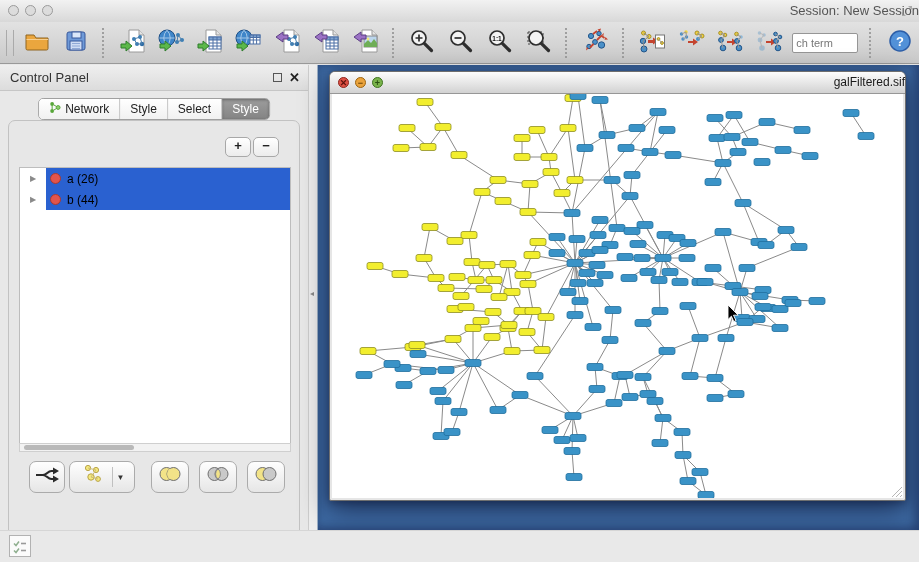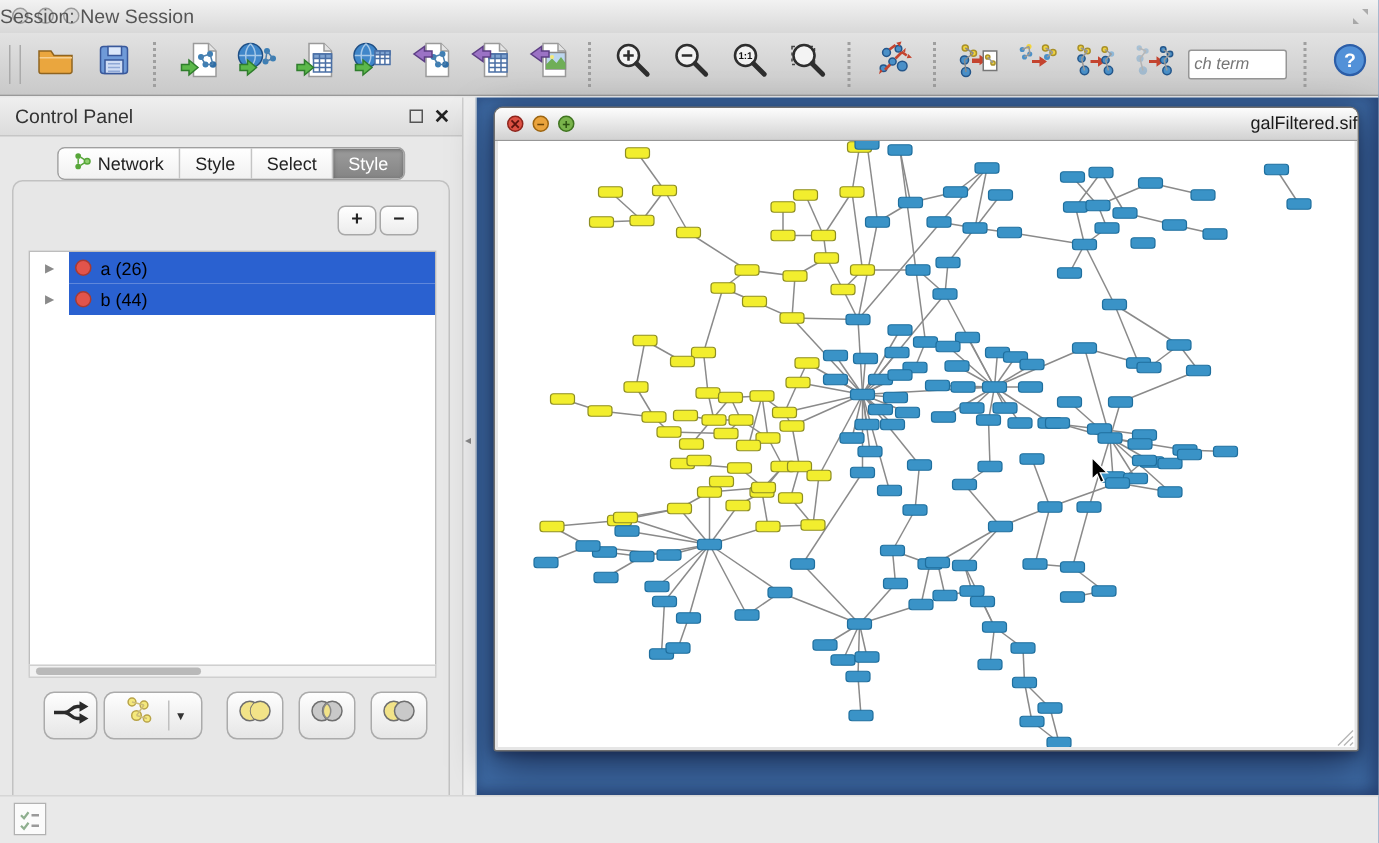--- a/index.html
+++ b/index.html
@@ -4,32 +4,32 @@
 <style>
   html,body{margin:0;padding:0}
   body{width:919px;height:562px;position:relative;overflow:hidden;
        font-family:"Liberation Sans",sans-serif;background:#e8e8e8;
        -webkit-font-smoothing:antialiased}
   
   .titlebar{position:absolute;top:0;left:0;width:919px;height:22px;
     background:linear-gradient(#f2f2f2,#d8d8d8);border-bottom:1px solid #a8a8a8;}
   .traffic{position:absolute;top:5px;left:8px;display:flex;gap:6px}
   .tl-dot{width:11px;height:11px;border-radius:50%;background:#dcdcdc;border:1px solid #9b9b9b;box-sizing:border-box}
-  .win-title{position:absolute;top:3px;left:0;right:0;text-align:left;font-size:13px;color:#555}
+  .win-title{position:absolute;top:3px;left:0;right:0;text-align:right;font-size:13px;color:#555}
   .fs-widget{position:absolute;right:5px;top:4px;width:14px;height:14px;opacity:.65}
   
   .toolbar{position:absolute;top:22px;left:0;width:919px;height:42px;
     background:linear-gradient(#e2e2e2,#c9c9c9);border-bottom:1px solid #999;
     display:flex;align-items:center;padding-left:4px;box-sizing:border-box}
   .tb-handle{width:6px;height:26px;border-left:1px solid #aaa;border-right:1px solid #aaa;margin:0 4px 0 2px}
   .tb-btn{width:40px;height:36px;display:flex;align-items:center;justify-content:center;border-radius:4px}
   .tb-sep{width:2px;height:30px;border-left:2px dotted #9f9f9f;margin:0 7px}
   .tb-search{margin:0 4px}
   .tb-search input{width:58px;height:18px;border:1px solid #969696;border-radius:2px;
-     font-family:"Liberation Sans",sans-serif;font-style:italic;font-size:11px;color:#777;padding:0 3px;background:#fff}
+     font-family:"Liberation Sans",sans-serif;font-size:11px;color:#777;padding:0 3px;background:#fff}
   
   .main{position:absolute;top:65px;left:0;width:733px;height:465px}
   
   .cpanel{position:absolute;left:0;top:0;width:308px;height:465px;background:#e8e8e8}
   .cp-header{position:absolute;top:0;left:0;right:0;height:26px;background:linear-gradient(#efefef,#dcdcdc);
      border-bottom:1px solid #c6c6c6;line-height:26px;font-size:13px;color:#333;padding-left:10px;box-sizing:border-box}
   .cp-float{position:absolute;right:26px;top:8px;width:9px;height:9px;border:1.5px solid #555;box-sizing:border-box}
   .cp-close{position:absolute;right:8px;top:5px;font-size:13px;font-weight:bold;color:#222;line-height:16px}
   .tabbar{position:absolute;top:33px;left:50%;transform:translateX(-50%);display:flex;
      border:1px solid #a0a0a0;border-radius:5px;overflow:hidden;background:#fff;height:20px}

